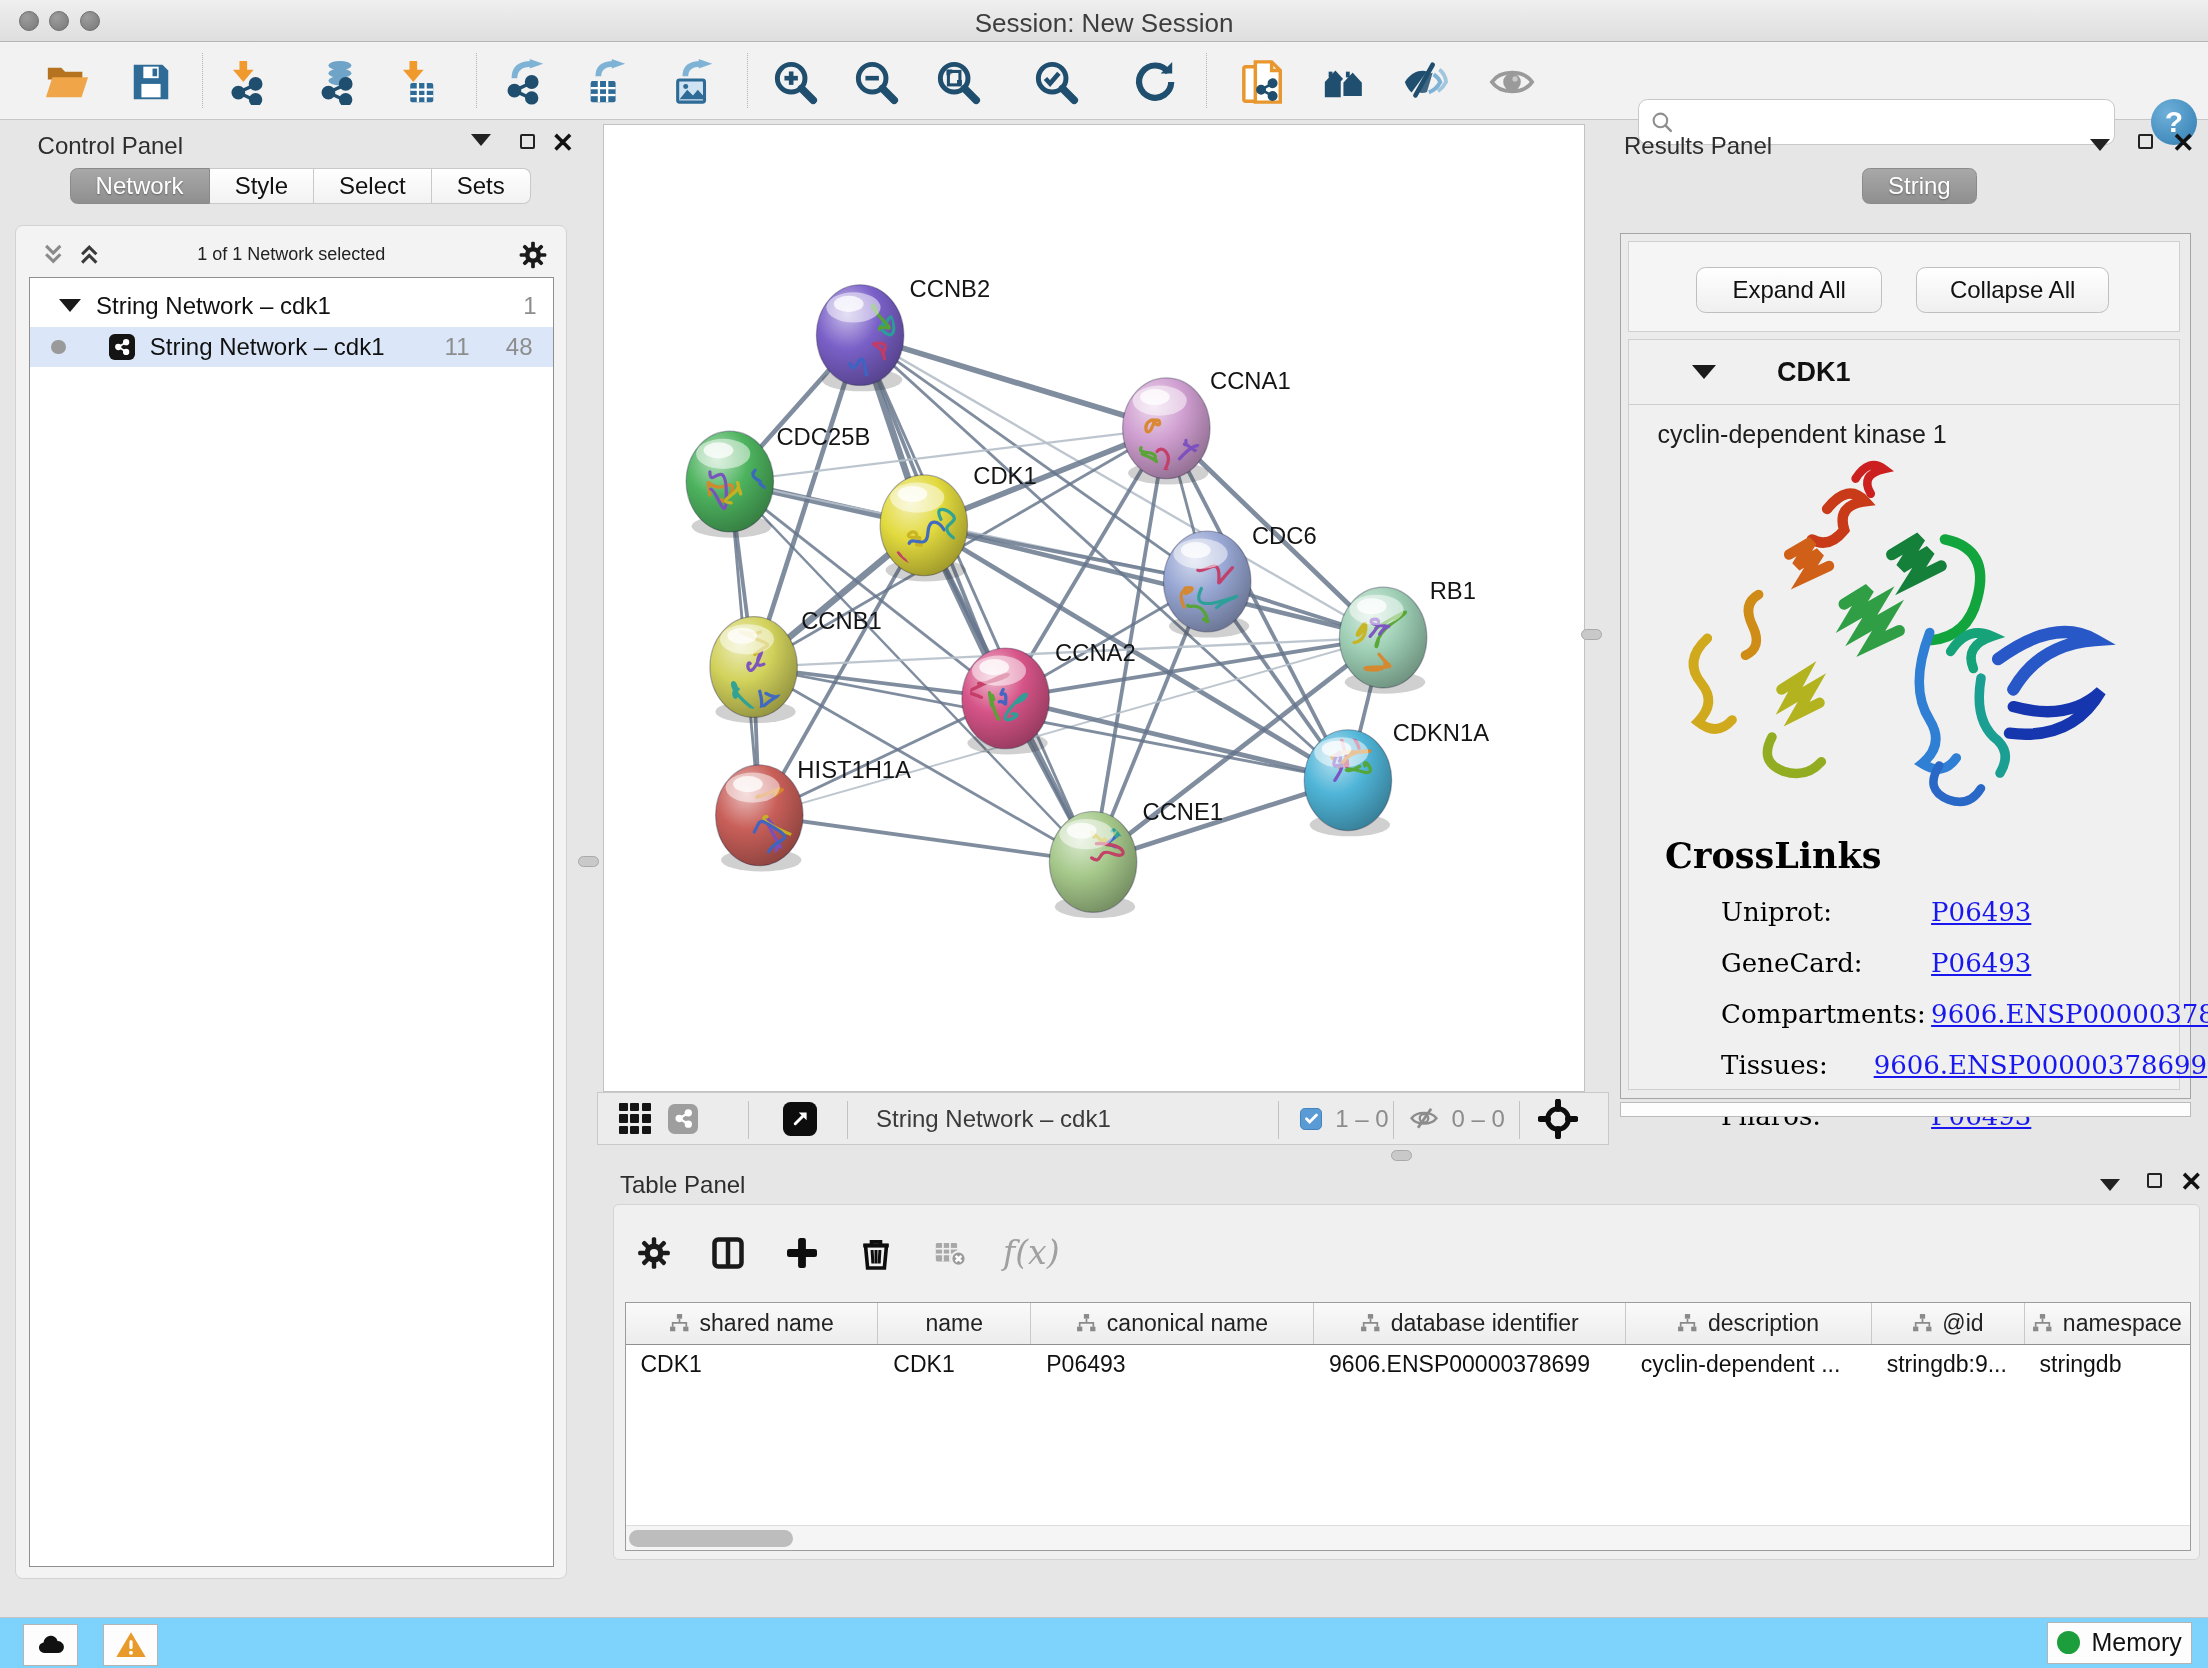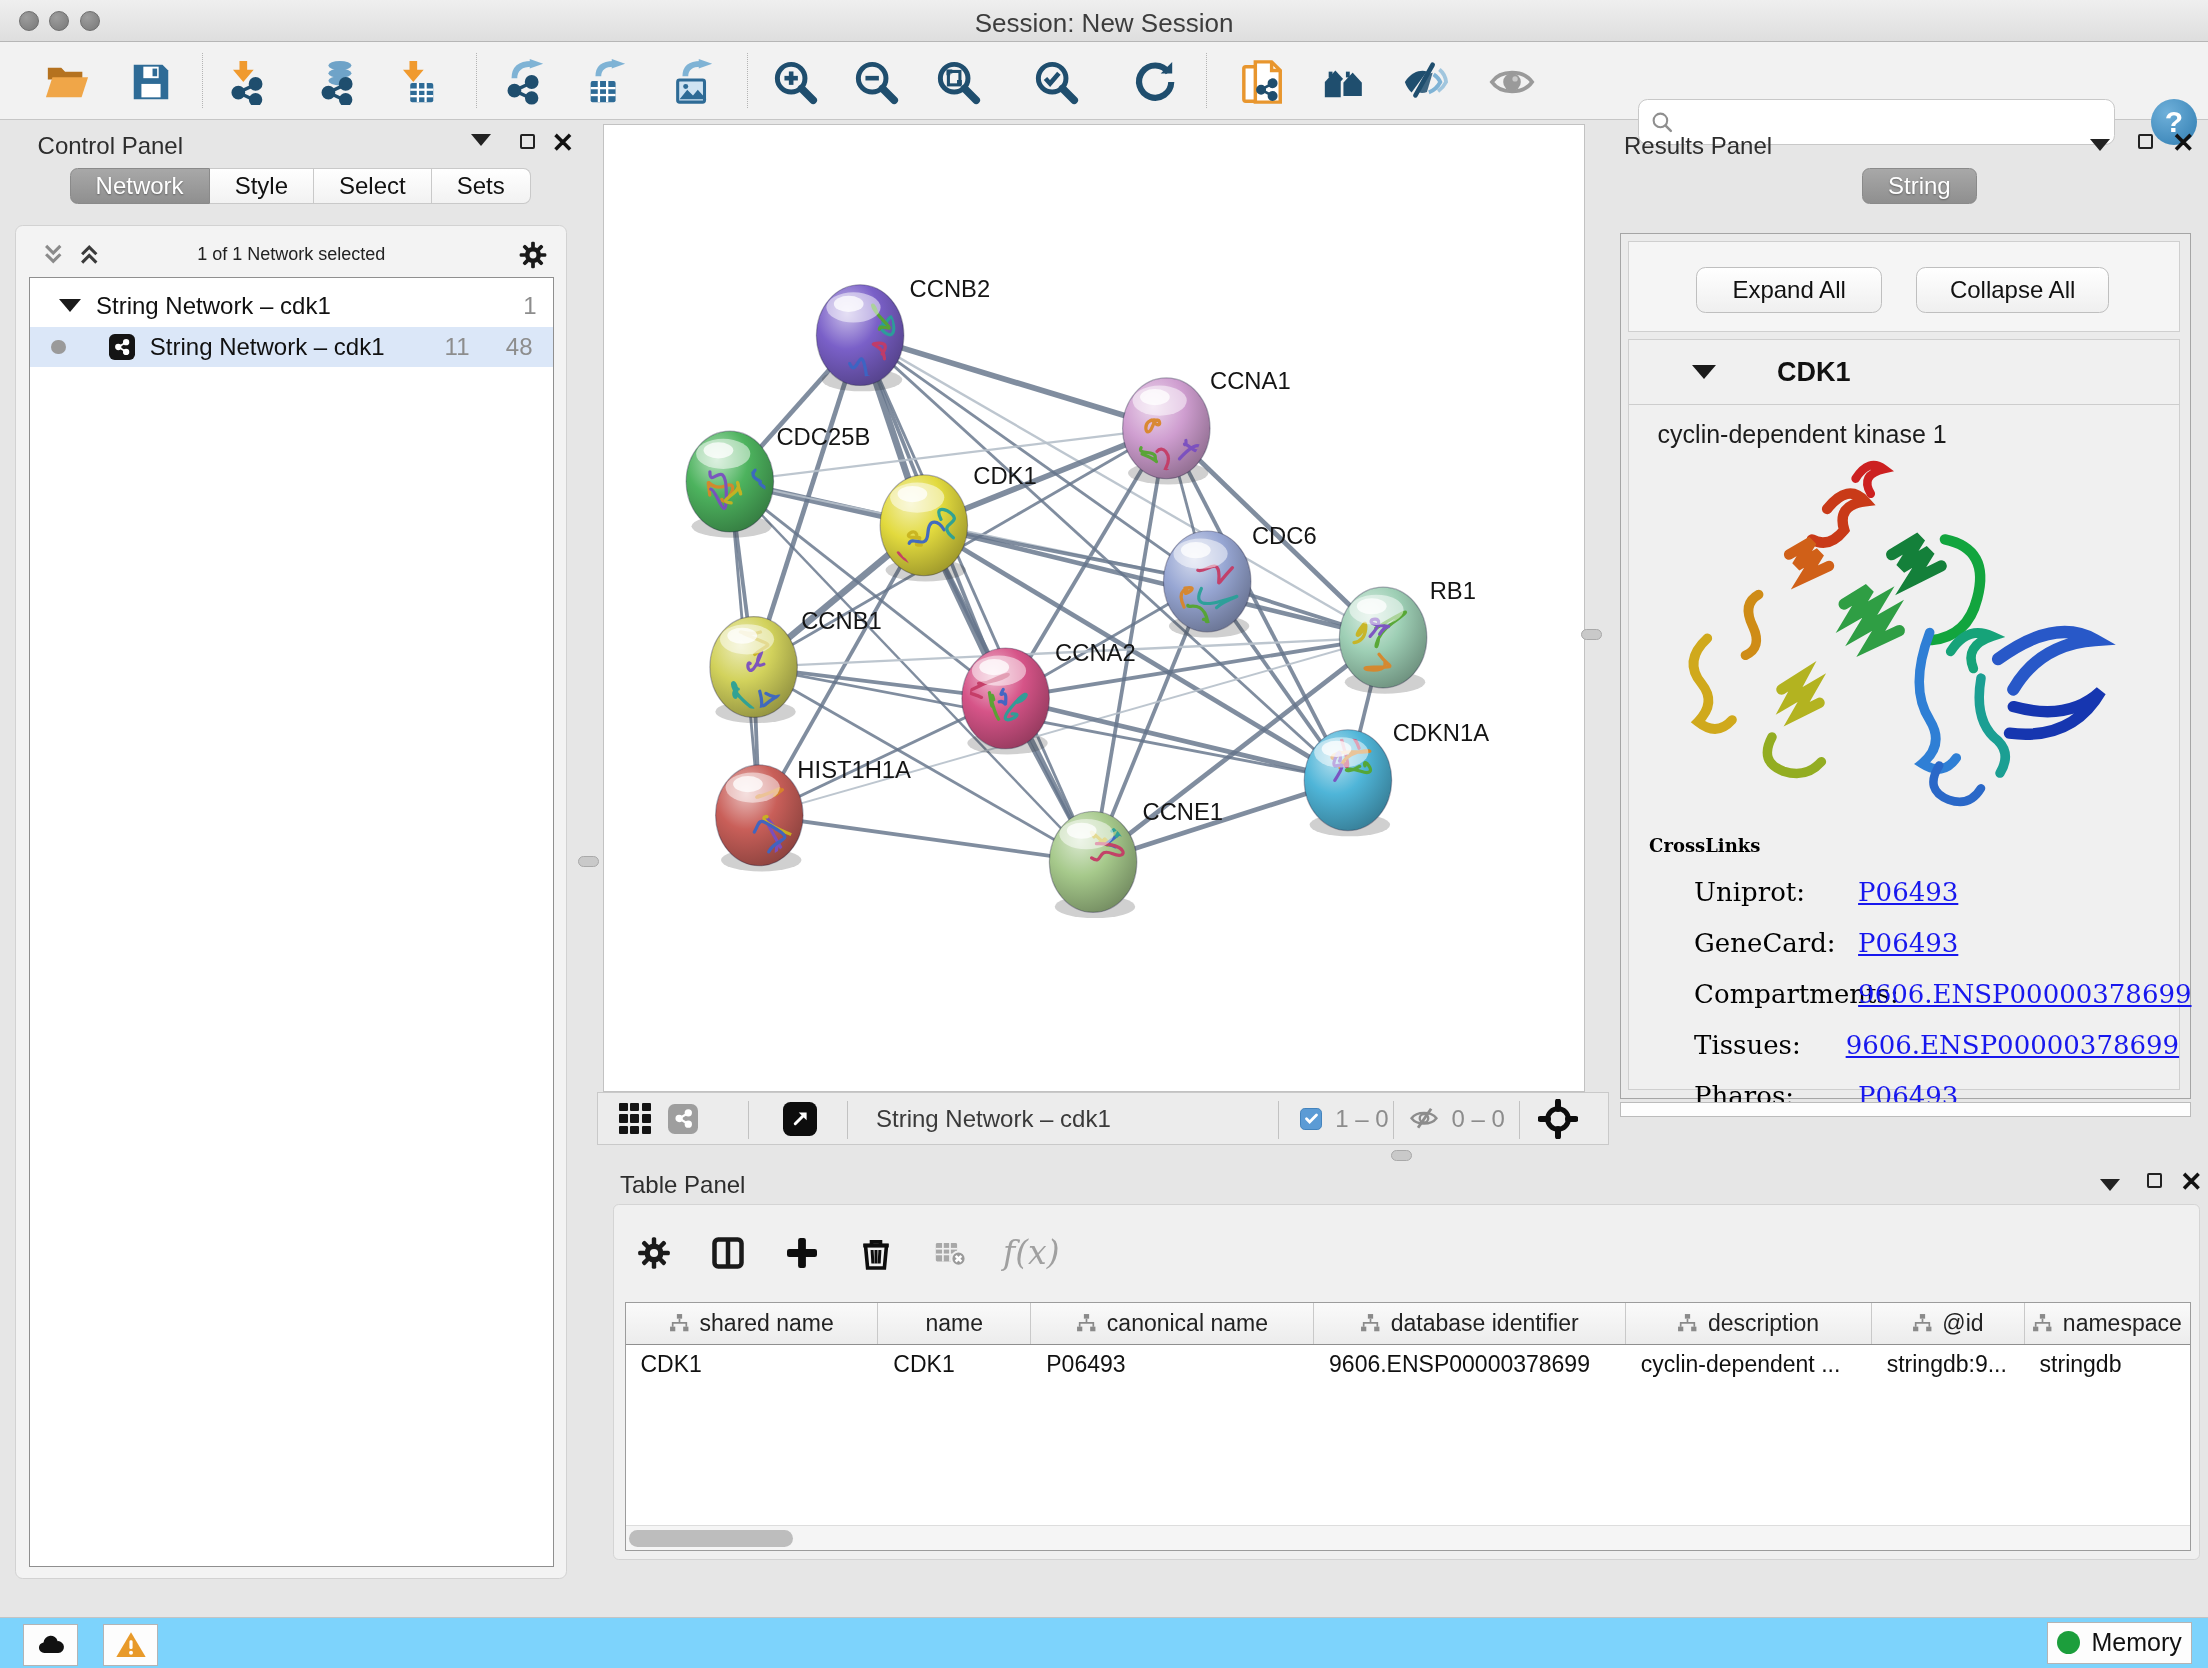--- a/index.html
+++ b/index.html
@@ -86,22 +86,22 @@
   .rp-btnbox { position:absolute; left:7.6px; top:6.7px; width:552px; height:91px; background:#f5f5f5; border:1px solid #cfcfcf; }
   .rp-btn { position:absolute; top:25px; height:46px; background:linear-gradient(#ffffff,#efefef);
     border:1px solid #bfbfbf; border-radius:9.5px; font-size:24px; color:#111;
     display:flex; align-items:center; justify-content:center; }
   .rp-entry { position:absolute; left:7.6px; top:105px; width:552px; height:751px; background:#f0f0f0; border:1px solid #cfcfcf; }
   .rp-entry-head { position:absolute; left:0; top:0; width:100%; height:65px; border-bottom:1.9px solid #cdcdcd;
     display:flex; align-items:center; }
   .rp-name { font-size:27px; font-weight:bold; color:#111; }
   .rp-desc { position:absolute; left:28.5px; top:80px; font-size:25px; color:#1c1c1c; }
   .crosslinks { position:absolute; left:0px; top:495px; width:100%; font-family:"DejaVu Serif", serif; }
-  .cl-title { font-size:18px; font-weight:bold; color:#000; margin-left:20px; }
-  .cl-row { display:flex; margin-left:65px; margin-top:21px; font-size:26px; }
+  .cl-title { font-size:35px; font-weight:bold; color:#000; margin-left:36px; }
+  .cl-row { display:flex; margin-left:92px; margin-top:21px; font-size:26px;gap:46px; }
   .cl-row .k { width:164px; color:#000; }
   .cl-row a { color:#1717ee; text-decoration:underline; }
   .rp-scrollstrip { position:absolute; left:10.5px; top:978px; width:571px; height:15px; background:#fdfdfd; border:1px solid #bbb; }
 
   
   #table-panel { position:absolute; left:597px; top:1158px; width:1611px; height:458px; }
   .tp-outer { position:absolute; left:16px; top:46px; width:1587px; height:356px;
     background:#f0f0f0; border:1px solid #d4d4d4; border-radius:5.7px; }
   .tp-toolbar { position:absolute; left:19px; top:17px; height:61px; display:flex; align-items:center; gap:32px; }
   .tp-toolbar .ic { width:42px; height:42px; display:flex; align-items:center; justify-content:center; }

